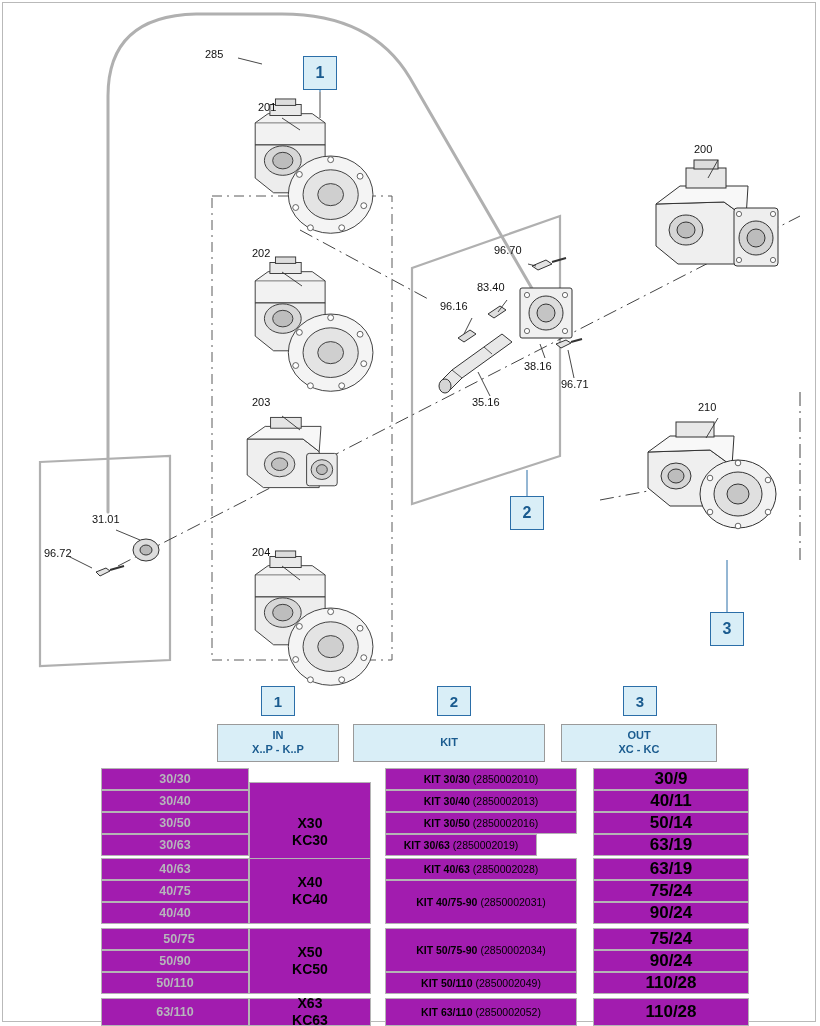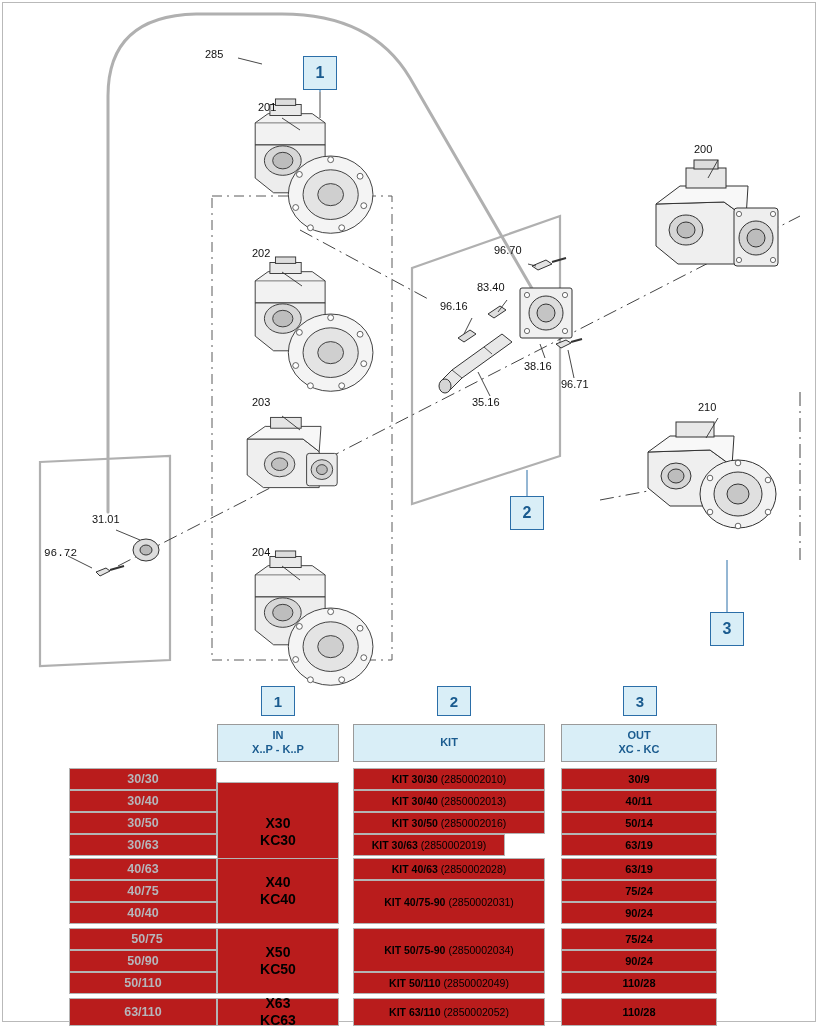--- a/index.html
+++ b/index.html
@@ -38,27 +38,27 @@
   }
   .colhead{
     position:absolute;box-sizing:border-box;
     border:1px solid #9a9a9a;background:#d9eef7;
     display:flex;flex-direction:column;align-items:center;justify-content:center;
     color:#1a5b8f;font-weight:bold;font-size:11px;line-height:1.25;
   }
   .cell{
     position:absolute;box-sizing:border-box;border:1px solid #b4b4b4;
     display:flex;align-items:center;justify-content:center;
-    font-size:12px;background:#b91c1c;
+    font-size:12px;background:#a21caf;margin-left:32px;
   }
   .cell.ratio{color:#b6b6bb;font-weight:bold;font-size:12.5px;}
   .cell.in{font-weight:bold;font-size:14px;flex-direction:column;line-height:1.18;}
   .cell.kit{font-weight:bold;font-size:10.5px;}
   .cell.kit .code{font-weight:normal;font-size:10.5px;margin-left:3px;}
-  .cell.out{font-weight:bold;font-size:11px;}
+  .cell.out{font-weight:bold;font-size:17px;}
 </style>
 </head>
 <body>
 
 <div class="page-border"></div>
 
 <div class="diagram">
 
   <svg class="art" viewBox="0 0 820 690">
     <defs>
@@ -224,21 +224,21 @@
   <div class="lbl" style="left:252px;top:546px;">204</div>
   <div class="lbl" style="left:694px;top:143px;">200</div>
   <div class="lbl" style="left:698px;top:401px;">210</div>
   <div class="lbl" style="left:494px;top:244px;">96.70</div>
   <div class="lbl" style="left:477px;top:281px;">83.40</div>
   <div class="lbl" style="left:440px;top:300px;">96.16</div>
   <div class="lbl" style="left:524px;top:360px;">38.16</div>
   <div class="lbl" style="left:561px;top:378px;">96.71</div>
   <div class="lbl" style="left:472px;top:396px;">35.16</div>
   <div class="lbl" style="left:92px;top:513px;">31.01</div>
-  <div class="lbl" style="left:44px;top:547px;font-family:Liberation Mono, monospace;">96.72</div>
+  <div class="lbl" style="left:44px;top:547px;">96.72</div>
 </div>
 
 <div class="table-wrap">
 
   <div class="hdrbox" style="left:261px;top:8px;">1</div>
   <div class="hdrbox" style="left:437px;top:8px;">2</div>
   <div class="hdrbox" style="left:623px;top:8px;">3</div>
 
   <div class="colhead" style="left:217px;top:46px;width:122px;height:38px;">
     <span>IN</span>

